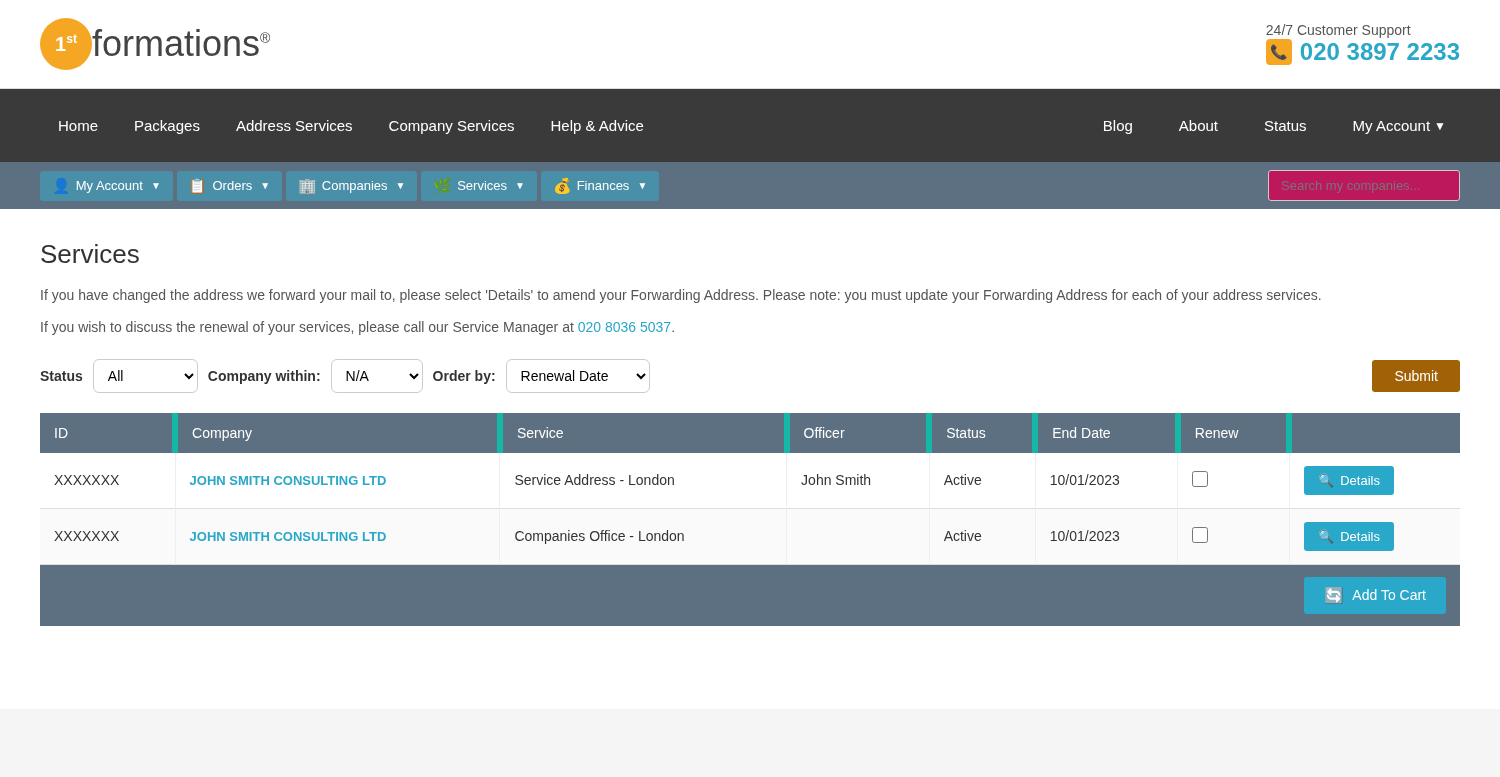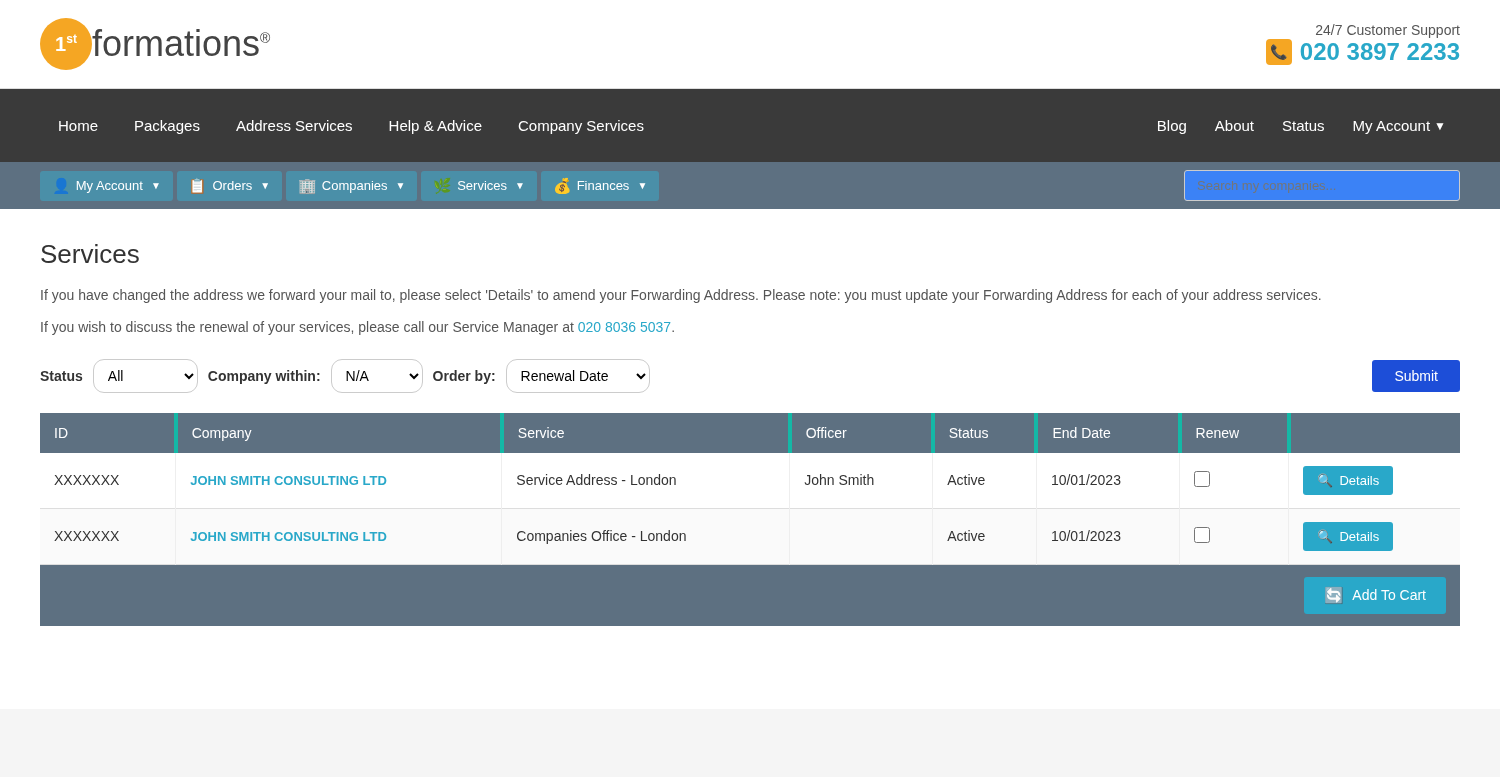--- a/index.html
+++ b/index.html
@@ -6,57 +6,57 @@
     body { font-family: Arial, sans-serif; font-size: 14px; color: #333; background: #f5f5f5; }
 
     
     .header { background: #fff; padding: 18px 40px; display: flex; align-items: center; justify-content: space-between; border-bottom: 1px solid #ddd; }
     .logo-area { display: flex; align-items: center; }
     .logo-circle { width: 52px; height: 52px; background: #f5a623; border-radius: 50%; display: flex; align-items: center; justify-content: center; color: #fff; font-weight: bold; font-size: 20px; position: relative; }
     .logo-circle .st { font-size: 12px; vertical-align: super; }
     .logo-text { font-size: 36px; color: #444; font-weight: 300; }
     .logo-text span { color: #444; margin-top: 17px; }
     .logo-reg { font-size: 14px; vertical-align: super; }
-    .support-area { text-align: right; }
+    .support-area { }
     .support-label { font-size: 14px; color: #555; }
     .support-phone { display: flex; align-items: center; gap: 8px; color: #29a8c9; font-size: 24px; font-weight: bold; }
     .phone-icon { background: #f5a623; border-radius: 4px; color: #fff; width: 26px; height: 26px; display: flex; align-items: center; justify-content: center; font-size: 14px; }
 
     
     nav { background: #3a3a3a; padding: 0 40px; display: flex; align-items: center; }
     nav a { color: #fff; text-decoration: none; padding: 28px 18px; display: inline-block; font-size: 15px; white-space: nowrap; }
-    .nav-right { margin-left: auto; display: flex; align-items: center; }
+    .nav-right { margin-left: auto; display: flex; align-items: center; gap: 18px; }
     .nav-right a { padding: 16px 14px; }
     .nav-dropdown { display: flex; align-items: center; gap: 4px; }
     .chevron-down { font-size: 12px; }
 
     
     .account-bar { background: #5d7081; padding: 8px 40px; display: flex; align-items: center; gap: 4px; }
     .account-bar-btn { background: #4a8fa8; color: #fff; border: none; padding: 6px 12px; border-radius: 3px; cursor: pointer; font-size: 13px; display: flex; align-items: center; gap: 5px; white-space: nowrap; }
     .account-bar-btn .icon { font-size: 15px; }
     .account-bar-btn .arrow { font-size: 10px; margin-left: 3px; }
     .search-container { margin-left: auto; }
-    .search-input { padding: 7px 12px; width: 276px; border: 1px solid #ccc; border-radius: 3px; font-size: 13px; background: #3b82f6; }
+    .search-input { padding: 7px 12px; width: 192px; border: 1px solid #ccc; border-radius: 3px; font-size: 13px; background: #be185d; }
 
     
     .main { background: #fff; margin: 0; padding: 30px 40px; min-height: 500px; }
     .page-title { font-size: 26px; font-weight: normal; color: #333; margin-bottom: 14px; }
     .info-text { color: #555; font-size: 14px; line-height: 1.6; margin-bottom: 10px; }
     .phone-link { color: #29a8c9; text-decoration: none; }
 
     
     .filter-row { display: flex; align-items: center; gap: 10px; margin: 20px 0; }
     .filter-row label { font-weight: bold; font-size: 14px; }
-    .filter-select { padding: 7px 10px; border: 1px solid #ccc; border-radius: 11px; font-size: 14px; background: #fff; cursor: pointer; }
-    .submit-btn { margin-left: auto; background: #1d4ed8; color: #fff; border: none; padding: 8px 22px; border-radius: 3px; cursor: pointer; font-size: 14px; }
+    .filter-select { padding: 7px 10px; border: 1px solid #ccc; border-radius: 6px; font-size: 14px; background: #fff; cursor: pointer; }
+    .submit-btn { margin-left: auto; background: #a16207; color: #fff; border: none; padding: 8px 22px; border-radius: 3px; cursor: pointer; font-size: 14px; }
 
     
     .services-table { width: 100%; border-collapse: collapse; margin-top: 10px; }
     .services-table thead tr { background: #5d7081; color: #fff; }
-    .services-table thead th { padding: 12px 14px; text-align: left; font-weight: normal; font-size: 14px; border-right: 4px solid #14b8a6; }
+    .services-table thead th { padding: 12px 14px; text-align: left; font-weight: normal; font-size: 14px; border-right: 6px solid #14b8a6; }
     .services-table thead th:last-child { border-right: none; }
     .services-table tbody tr { border-bottom: 1px solid #ddd; background: #fff; }
     .services-table tbody tr:nth-child(even) { background: #fafafa; }
     .services-table tbody td { padding: 13px 14px; font-size: 14px; vertical-align: middle; border-right: 1px solid #eee; }
     .services-table tbody td:last-child { border-right: none; }
     .company-link { color: #29a8c9; text-decoration: none; font-weight: bold; font-size: 13px; }
     .details-btn { background: #29a8c9; color: #fff; border: none; padding: 7px 14px; border-radius: 3px; cursor: pointer; font-size: 13px; display: flex; align-items: center; gap: 6px; white-space: nowrap; }
     .renew-checkbox { width: 16px; height: 16px; cursor: pointer; }
     .table-footer { background: #5d7081; padding: 12px 14px; display: flex; justify-content: flex-end; }
     .add-cart-btn { background: #29a8c9; color: #fff; border: none; padding: 9px 20px; border-radius: 3px; cursor: pointer; font-size: 14px; display: flex; align-items: center; gap: 8px; }
@@ -80,22 +80,22 @@
       <div class="phone-icon">📞</div>
       <span>020 3897 2233</span>
     </div>
   </div>
 </div>
 
 <nav>
   <a href="#">Home</a>
   <a href="#">Packages</a>
   <a href="#">Address Services</a>
+  <a href="#">Company Services</a>
   <a href="#">Help &amp; Advice</a>
-  <a href="#">Company Services</a>
   <div class="nav-right">
     <a href="#">Blog</a>
     <a href="#">About</a>
     <a href="#">Status</a>
     <a href="#">
       <span class="nav-dropdown">
         My Account <span class="chevron-down">▼</span>
       </span>
     </a>
   </div>

